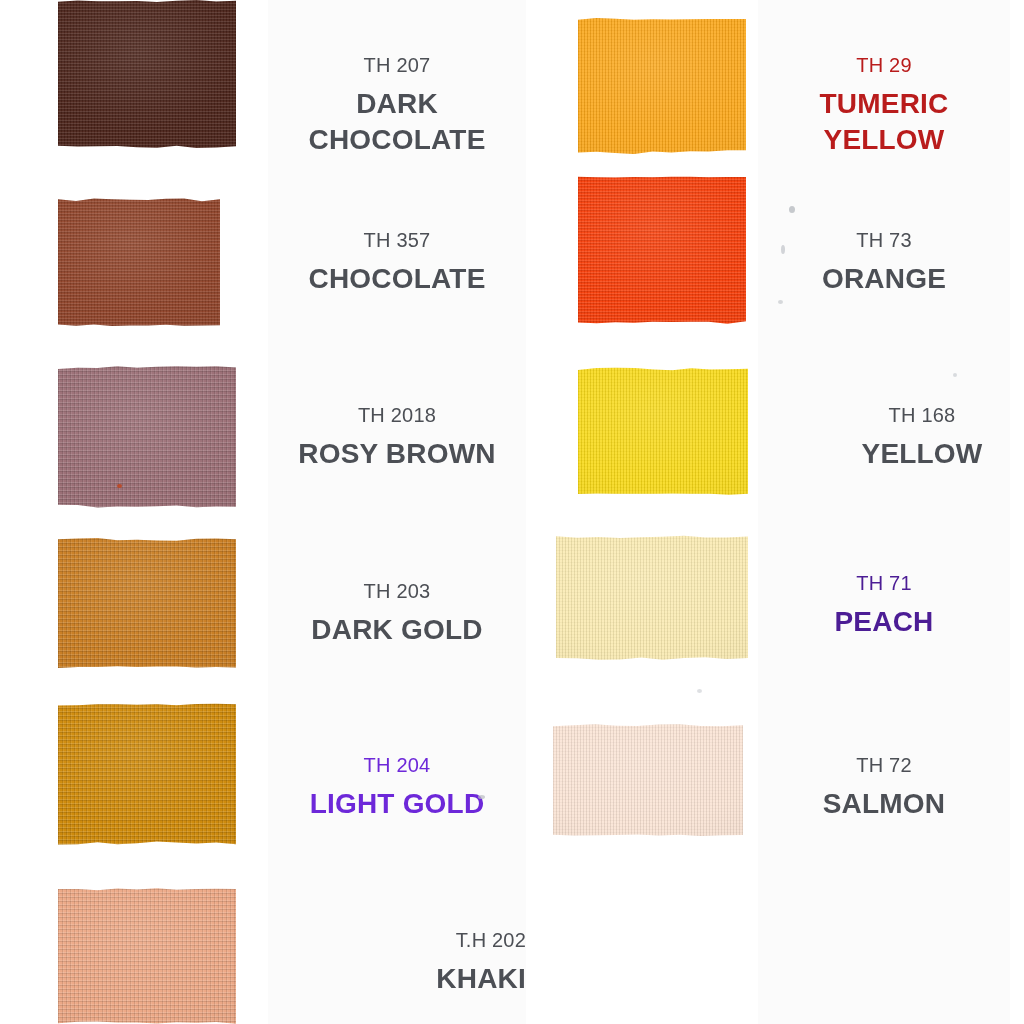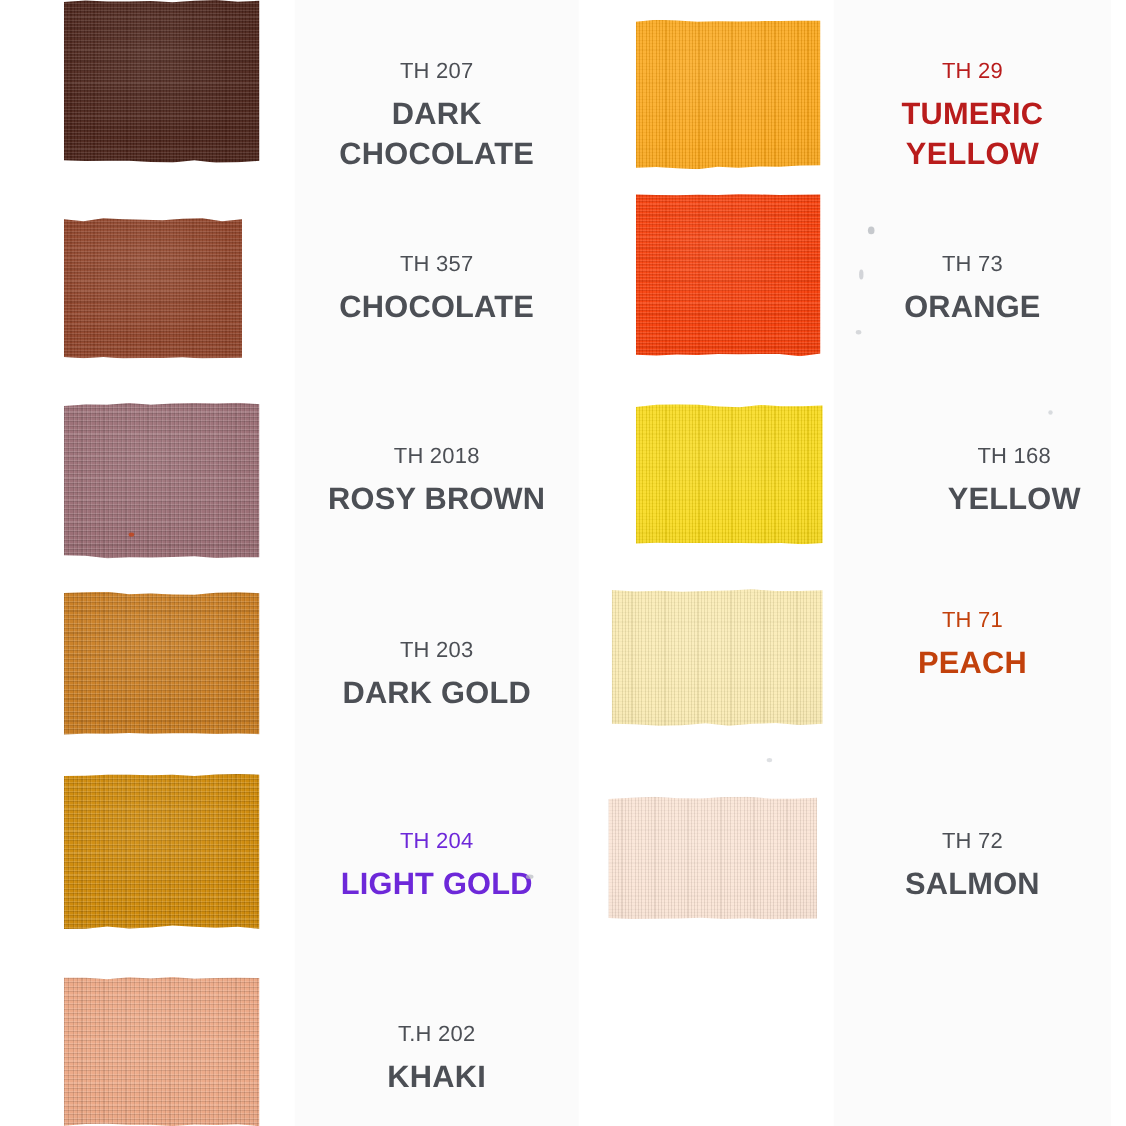--- a/index.html
+++ b/index.html
@@ -123,37 +123,37 @@
         <span class="label-name">ROSY BROWN</span>
       </div>
       <div class="label-cell" style="top: 578px; left: 268px; width: 258px; color: rgb(76, 79, 85);">
         <span class="label-code">TH 203</span>
         <span class="label-name">DARK GOLD</span>
       </div>
       <div class="label-cell" style="top: 752px; left: 268px; width: 258px; color: #6d28d9;">
         <span class="label-code">TH 204</span>
         <span class="label-name">LIGHT GOLD</span>
       </div>
-      <div class="label-cell" style="top: 927px; left: 268px; width: 258px; color: rgb(76, 79, 85);">
+      <div class="label-cell" style="top: 927px; left: 268px; width: 258px; color: rgb(76, 79, 85); text-align: right;">
         <span class="label-code">T.H 202</span>
         <span class="label-name">KHAKI</span>
       </div>
       <div class="label-cell" style="top: 52px; left: 758px; width: 252px; color: #b91c1c;">
         <span class="label-code">TH 29</span>
         <span class="label-name">TUMERIC YELLOW</span>
       </div>
       <div class="label-cell" style="top: 227px; left: 758px; width: 252px; color: rgb(76, 79, 85);">
         <span class="label-code">TH 73</span>
         <span class="label-name">ORANGE</span>
       </div>
       <div class="label-cell" style="top: 402px; left: 796px; width: 252px; color: rgb(76, 79, 85);">
         <span class="label-code">TH 168</span>
         <span class="label-name">YELLOW</span>
       </div>
-      <div class="label-cell" style="top: 551px; left: 758px; width: 252px; color: #c2410c;">
+      <div class="label-cell" style="top: 570px; left: 758px; width: 252px; color: #4c1d95;">
         <span class="label-code">TH 71</span>
         <span class="label-name">PEACH</span>
       </div>
       <div class="label-cell" style="top: 752px; left: 758px; width: 252px; color: rgb(76, 79, 85);">
         <span class="label-code">TH 72</span>
         <span class="label-name">SALMON</span>
       </div>
     </div>
 
   <div class="speck" style="left:117px;top:484px;width:5px;height:4px;background:#c0441c;opacity:.85;"></div>

